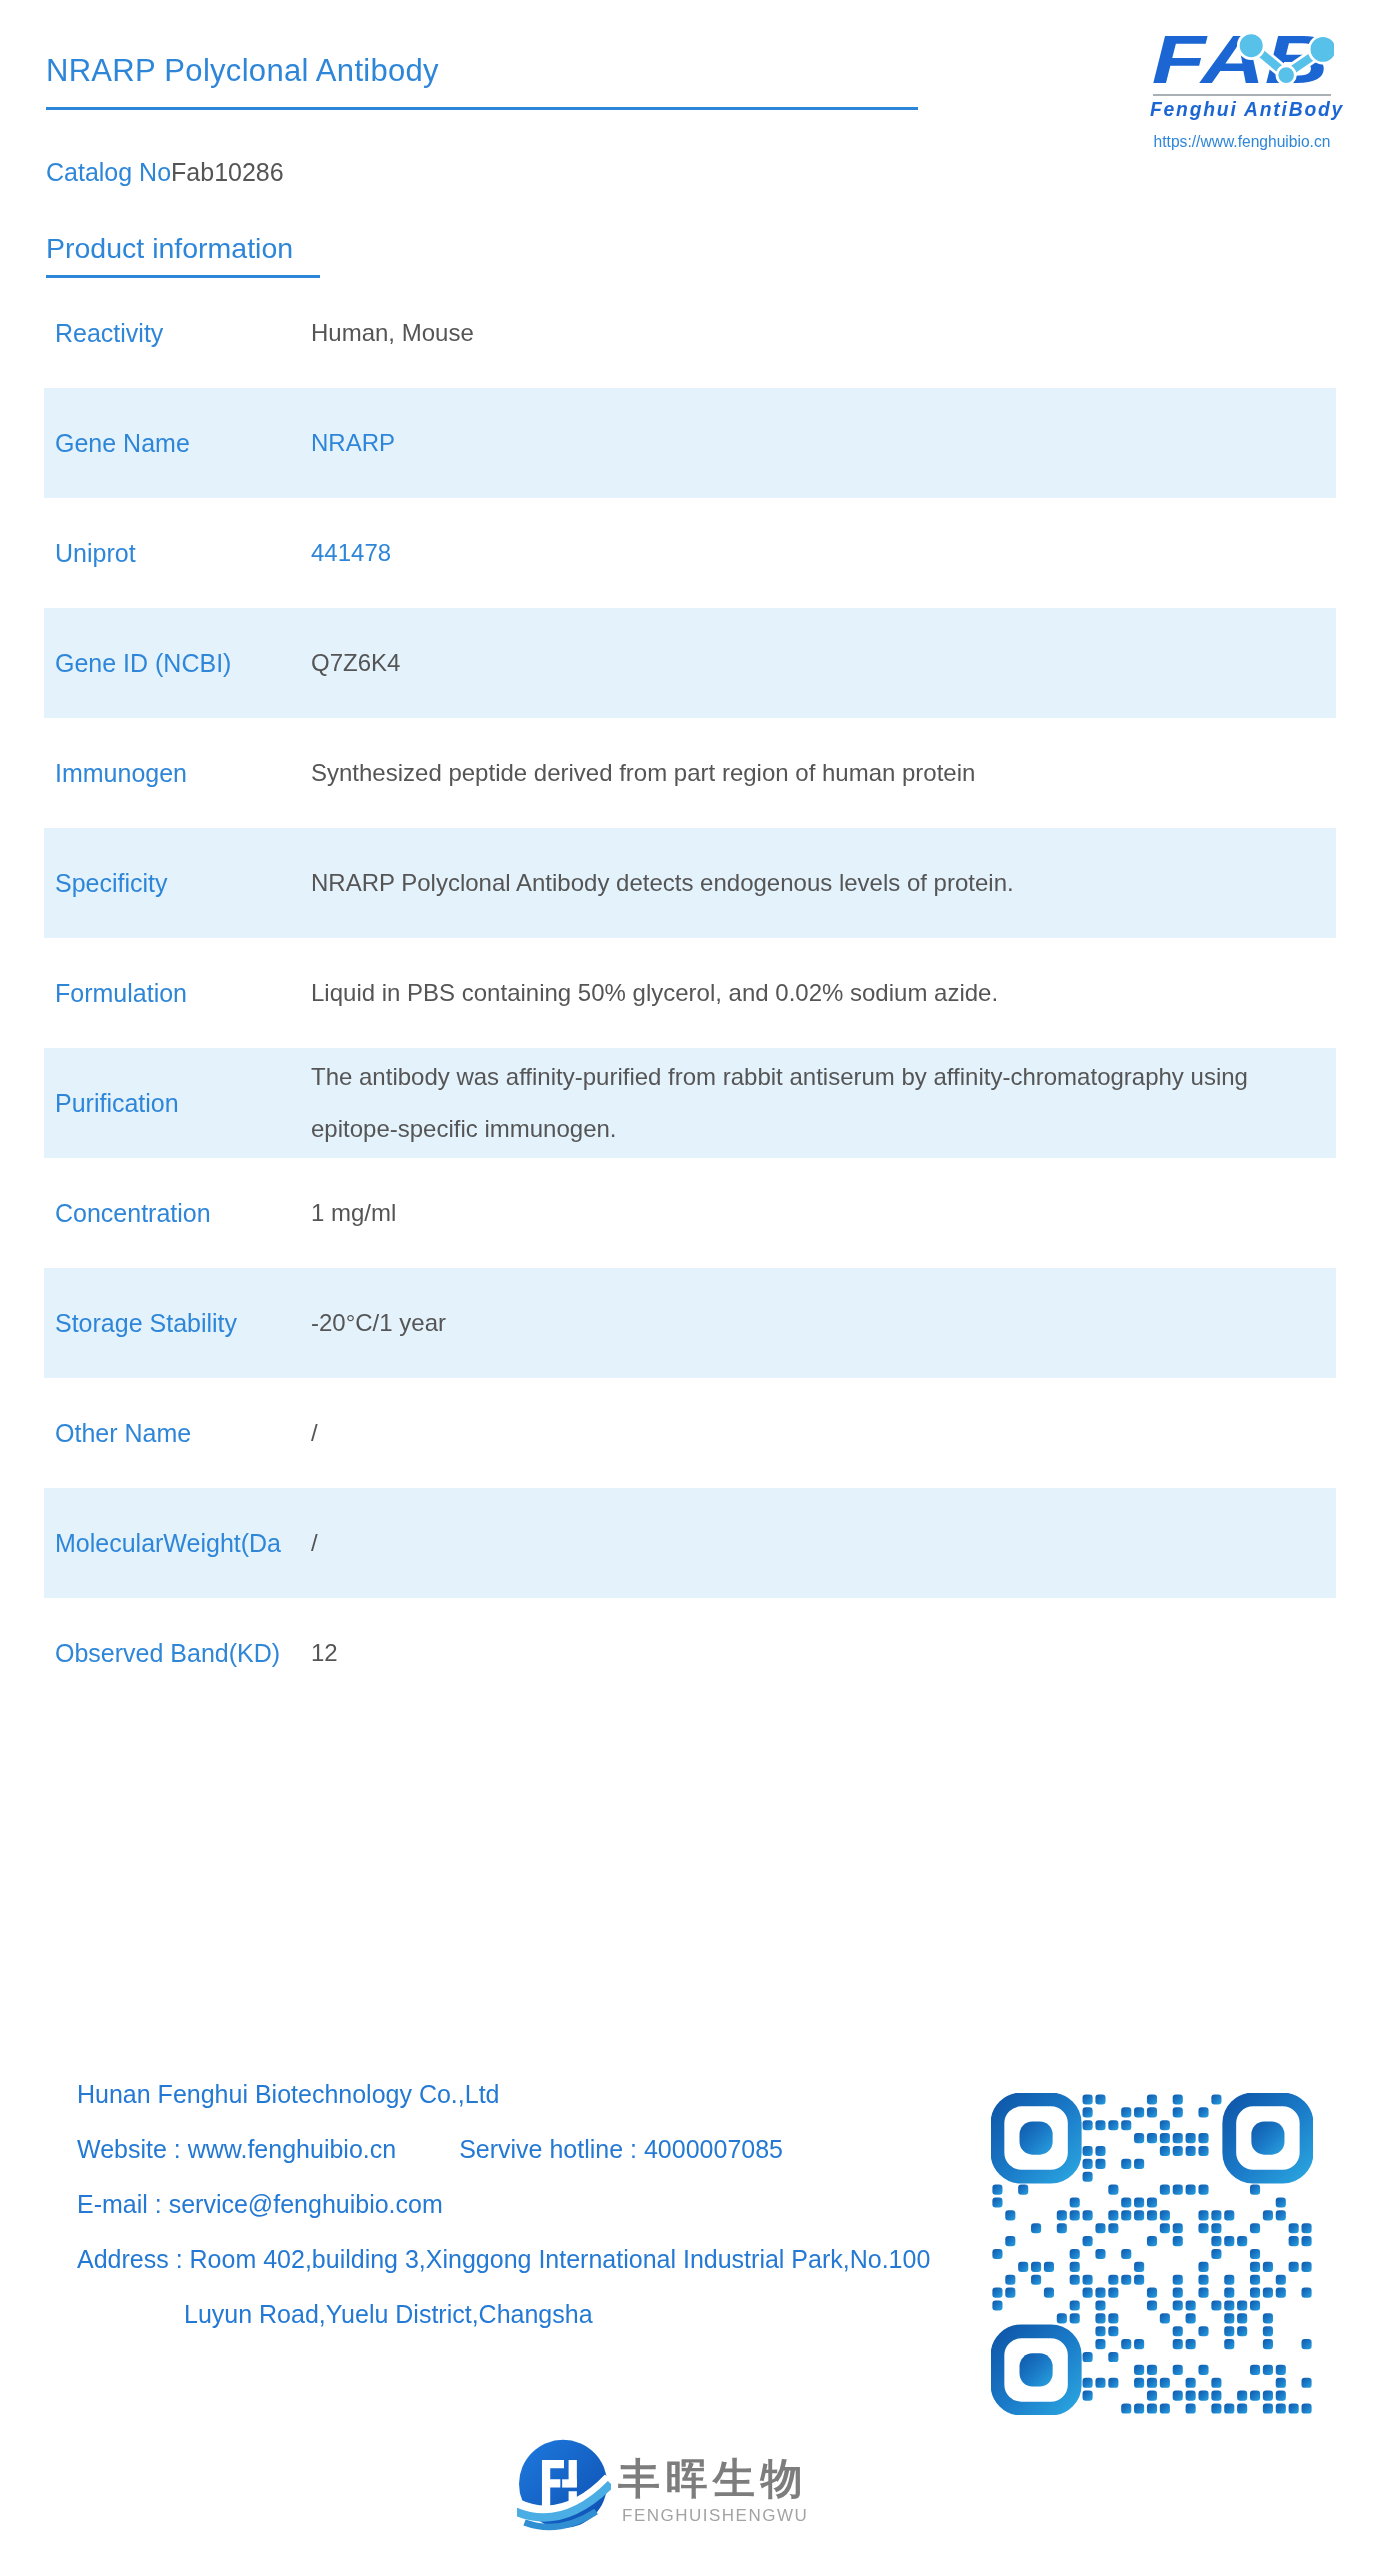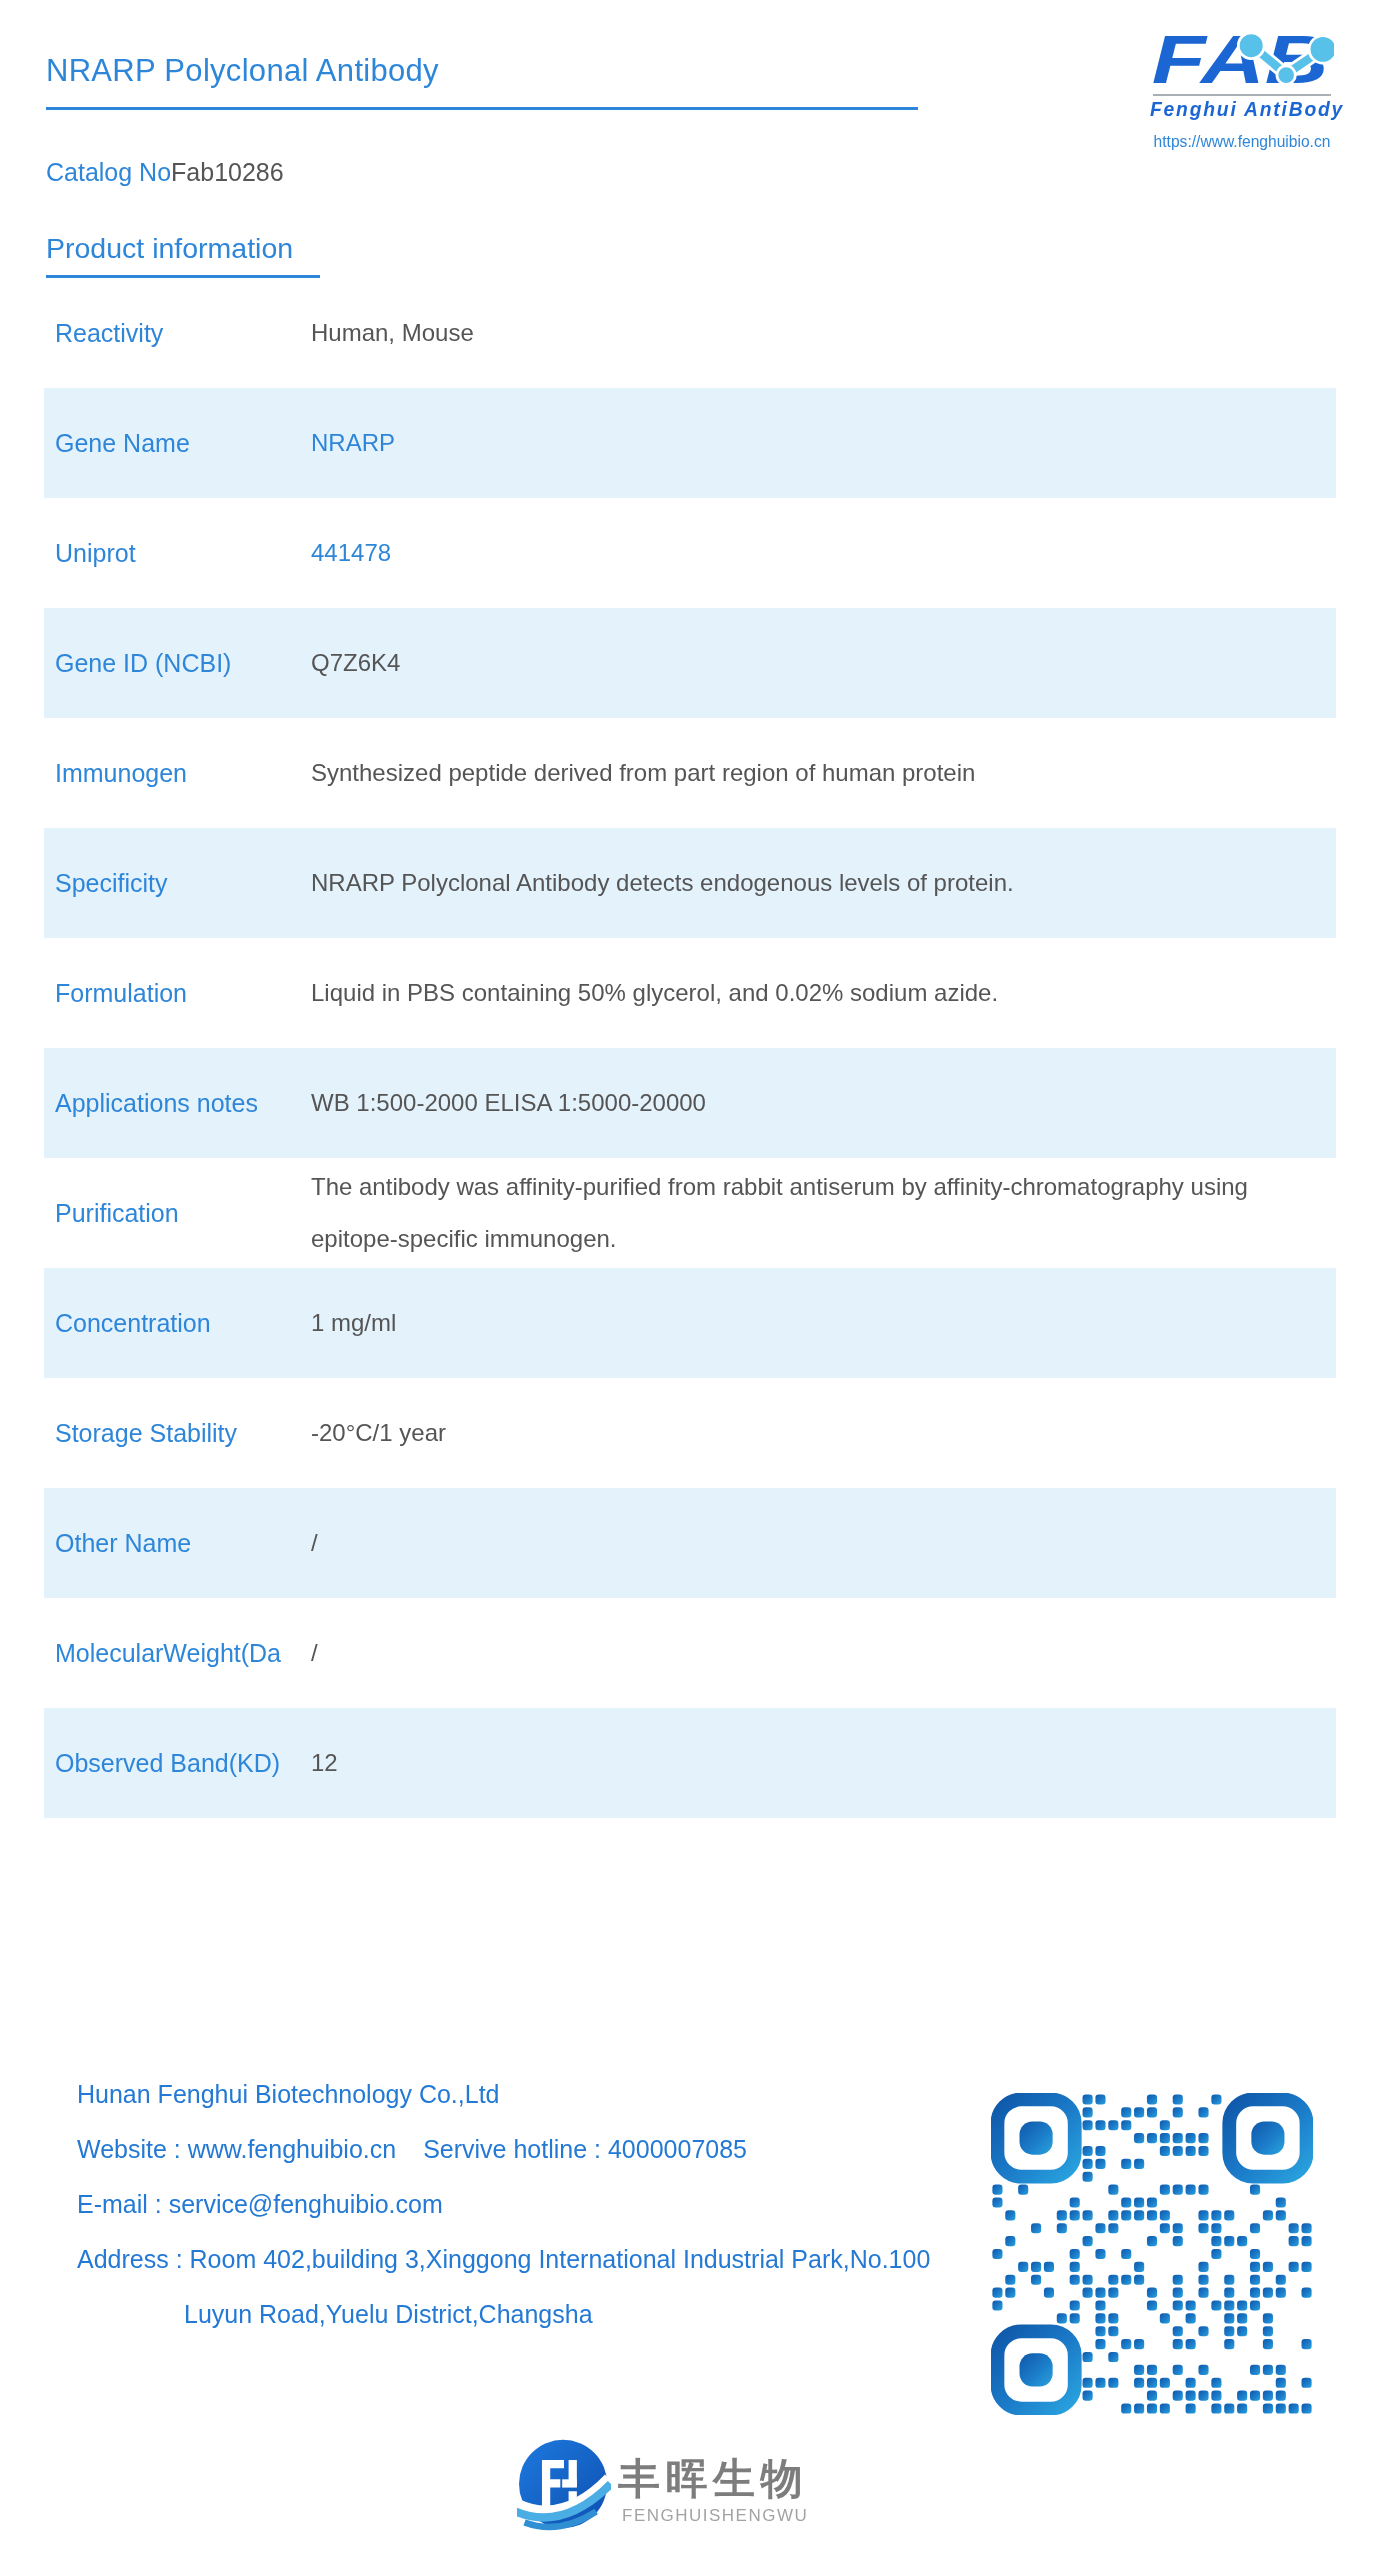--- a/index.html
+++ b/index.html
@@ -36,21 +36,21 @@
   #info-table{left:44px;top:278px;width:1292px;}
   .row{display:grid;grid-template-columns:267px 1fr;align-items:center;height:110px;background:#ffffff;}
   .row:nth-child(even){background:var(--row-alt);}
   .lbl{padding-left:11px;font-size:25px;color:var(--blue);}
   .val{font-size:24px;color:var(--val-gray);line-height:2.15;white-space:pre-line;max-width:998px;}
   .val.link{color:var(--blue);}
 
   
   #footer{left:77px;top:2079px;font-size:25px;color:var(--footer-blue);}
   .fline{line-height:30px;margin-bottom:25px;white-space:nowrap;}
-  #footer-line2{display:flex;column-gap:27px;}
+  #footer-line2{display:flex;column-gap:63px;}
   #footer-address2{margin-left:107px;margin-top:12px;}
 
   #qr{left:991px;top:2093px;width:322px;height:322px;}
 
   
   #bottom-logo{left:517px;top:2438px;width:386px;height:110px;}
   #bl-circle{position:absolute;left:0;top:0;}
   #bl-cn{position:absolute;left:101px;top:13px;font-size:42px;color:#7d7d7d;
     letter-spacing:5.5px;font-weight:bold;white-space:nowrap;}
   #bl-en{position:absolute;left:105px;top:68px;font-size:17px;color:#a3a3a3;
@@ -108,24 +108,20 @@
     <div class="lbl">Immunogen</div>
     <div class="val">Synthesized peptide derived from part region of human protein</div>
   </div>
   <div class="row">
     <div class="lbl">Specificity</div>
     <div class="val">NRARP Polyclonal Antibody detects endogenous levels of protein.</div>
   </div>
   <div class="row">
     <div class="lbl">Formulation</div>
     <div class="val">Liquid in PBS containing 50% glycerol, and 0.02% sodium azide.</div>
-  </div>
-  <div class="row">
-    <div class="lbl">Applications notes</div>
-    <div class="val">WB 1:500-2000 ELISA 1:5000-20000</div>
   </div>
   <div class="row">
     <div class="lbl">Purification</div>
     <div class="val">The antibody was affinity-purified from rabbit antiserum by affinity-chromatography using
 epitope-specific immunogen.</div>
   </div>
   <div class="row">
     <div class="lbl">Concentration</div>
     <div class="val">1 mg/ml</div>
   </div>

